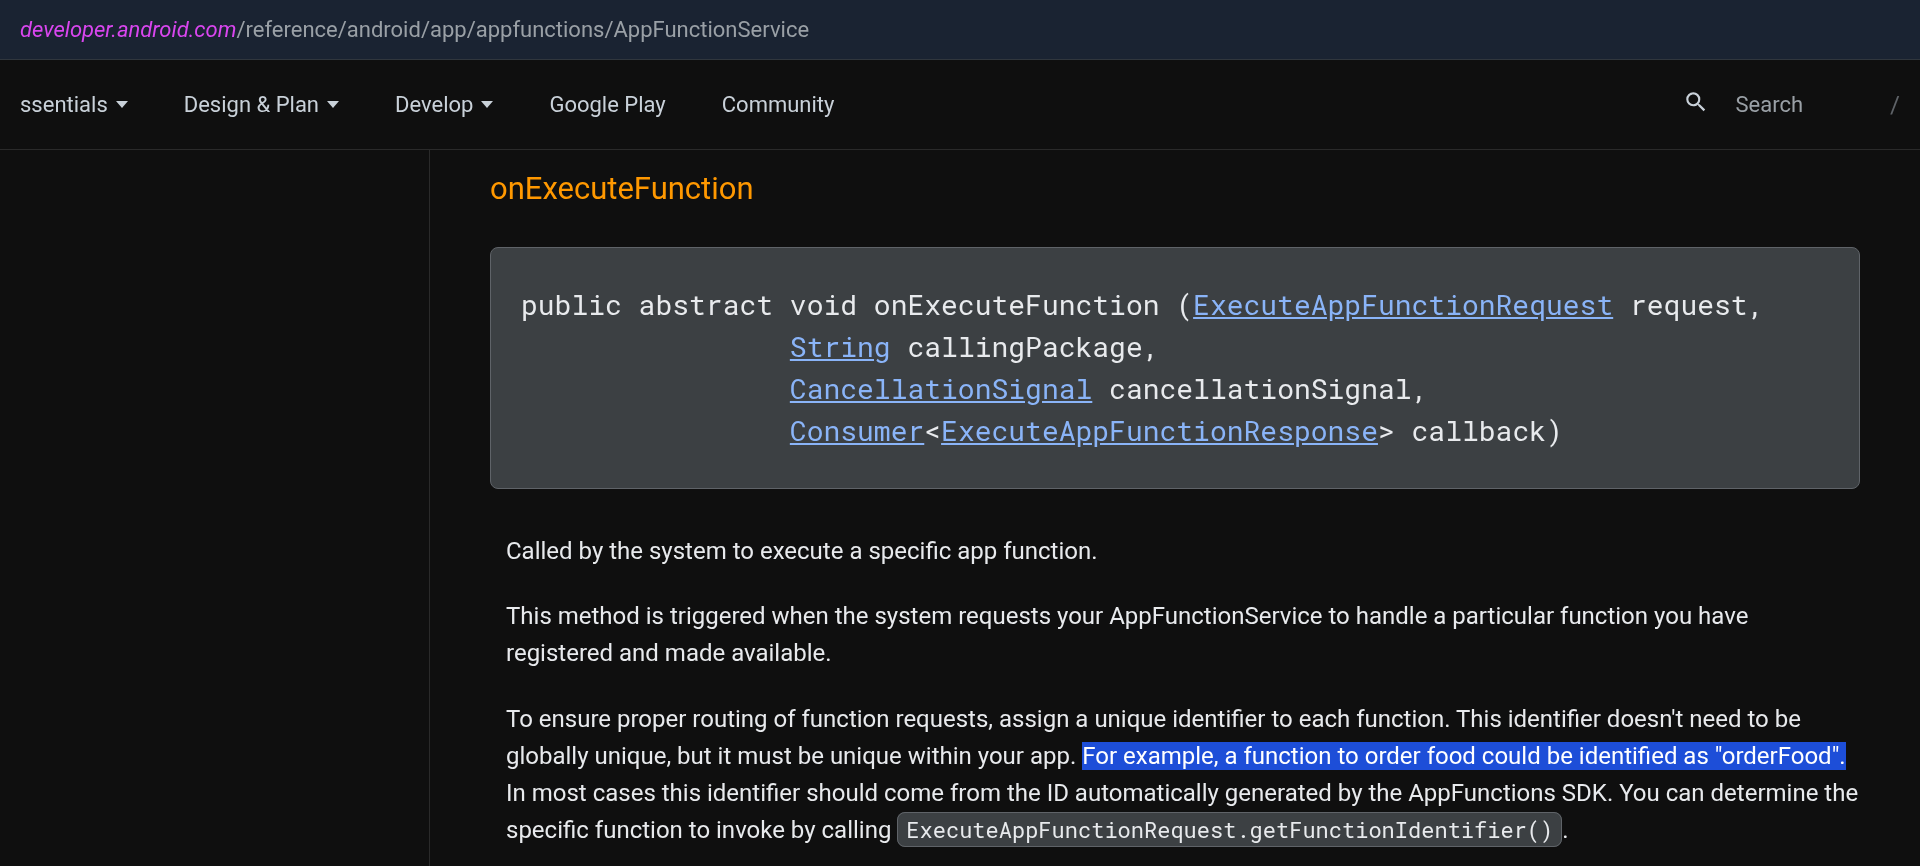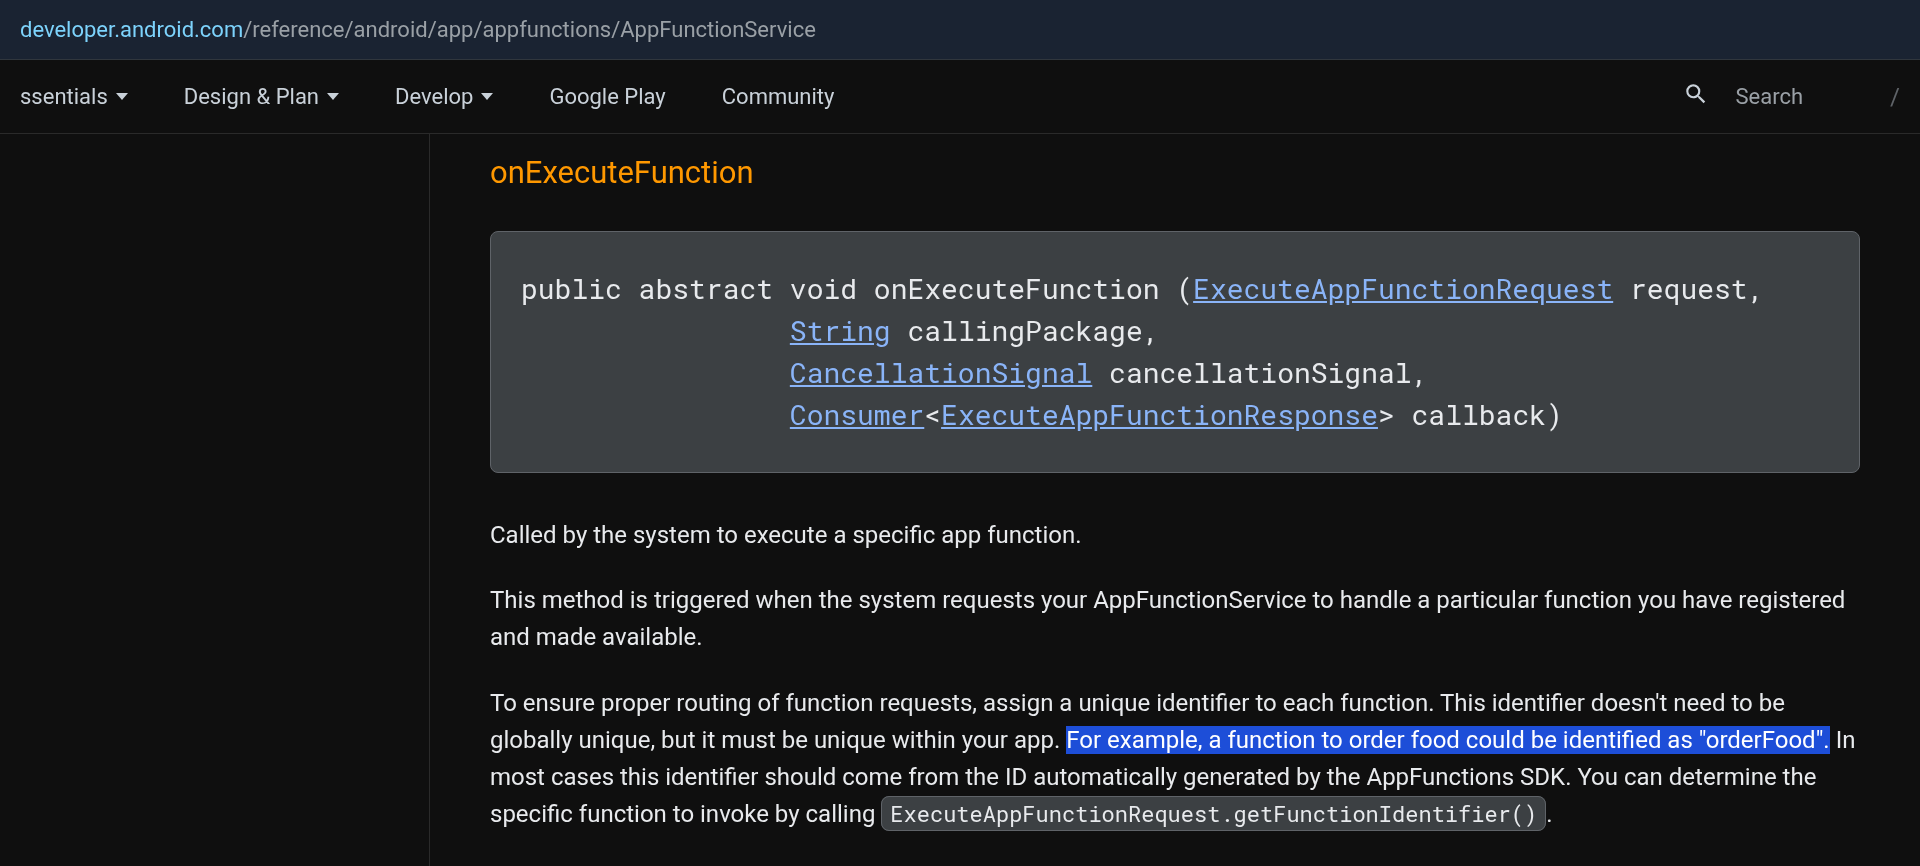--- a/index.html
+++ b/index.html
@@ -19,25 +19,25 @@
     display: flex;
     align-items: center;
     padding: 0 20px;
     border-bottom: 1px solid #30363d;
   }
   .url-text {
     color: #c9d1d9;
     font-size: 22px;
     white-space: nowrap;
   }
-  .url-text .domain { color: #7dd3fc; }
+  .url-text .domain { color: #d946ef; font-style: italic; }
   .url-text .path { color: #9aa0a6; }
 
   .top-nav {
-    height: 74px;
+    height: 90px;
     background: #0f0f0f;
     display: flex;
     align-items: center;
     padding: 0 20px;
     border-bottom: 1px solid #2a2a2a;
   }
   .nav-items {
     display: flex;
     gap: 56px;
     align-items: center;
@@ -116,20 +116,21 @@
     overflow: hidden;
   }
   .code-block .kw { color: #e8eaed; }
   .code-block .type-link { color: #8ab4f8; text-decoration: underline; }
 
   .para {
     font-size: 24px;
     line-height: 1.55;
     color: #e8eaed;
     margin-bottom: 28px;
+    margin-left: 16px;
   }
   .highlight-sel {
     background: #1d4ed8;
     color: #ffffff;
   }
   .inline-code {
     font-family: "Roboto Mono", Consolas, monospace;
     background: #3c4043;
     border: 1px solid #5f6368;
     border-radius: 8px;

